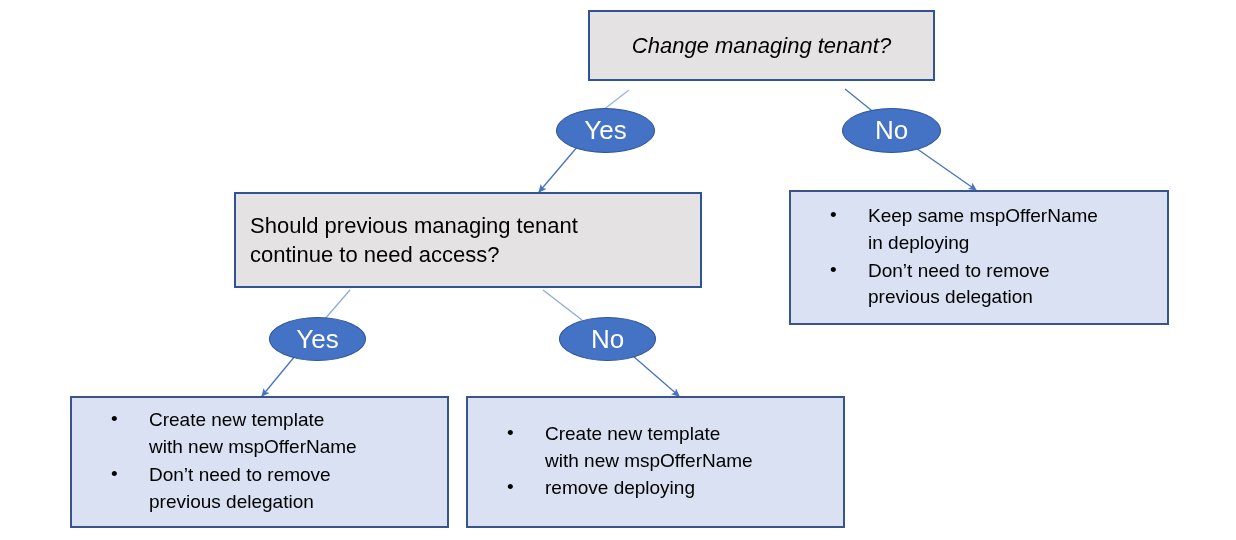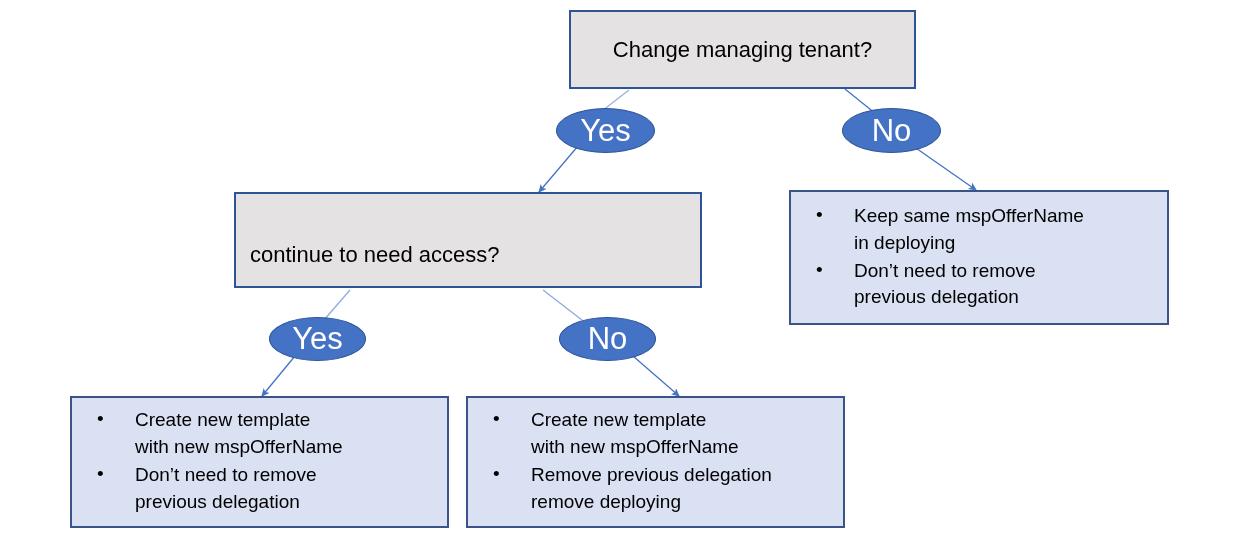--- a/index.html
+++ b/index.html
@@ -54,21 +54,21 @@
     background: #D9E1F2;
     border: 2px solid #3A5488;
     color: #000000;
     font-size: 19px;
     line-height: 1.42;
     display: flex;
     align-items: center;
   }
   .result-box ul {
     list-style: none;
-    margin: 1px;
+    margin: 15px;
     padding: 0 17px 0 16px;
     width: 100%;
   }
   .result-box li {
     position: relative;
     padding-left: 46px;
     margin: 0 0 1px 0;
   }
   .result-box li::before {
     content: "\2022";
@@ -85,21 +85,21 @@
   
   .pill {
     position: absolute;
     background: #4472C4;
     border: 1.6px solid #2F5597;
     border-radius: 50%;
     color: #ffffff;
     display: flex;
     align-items: center;
     justify-content: center;
-    font-size: 31px;
+    font-size: 26px;
     box-sizing: border-box;
   }
 </style>
 </head>
 <body>
 
 <div id="canvas">
 
   <svg class="connectors" viewBox="0 0 1236 540" xmlns="http://www.w3.org/2000/svg">
     <defs>
@@ -118,21 +118,21 @@
 
     <line x1="350" y1="290" x2="324" y2="320" stroke="#4472C4" stroke-width="1.3" opacity="0.6"></line>
 
     <line x1="295" y1="356" x2="262" y2="396" stroke="#4472C4" stroke-width="1.3" marker-end="url(#arrowhead)"></line>
 
     <line x1="543" y1="290" x2="582" y2="320" stroke="#4472C4" stroke-width="1.3" opacity="0.6"></line>
 
     <line x1="633" y1="356" x2="679" y2="396" stroke="#4472C4" stroke-width="1.3" marker-end="url(#arrowhead)"></line>
   </svg>
 
-  <div class="node decision-box center" style="left:569px; top:10px; width:347px; height:79px;">
+  <div class="node decision-box center" style="left:588px; top:10px; width:347px; height:71px;font-style:italic;">
     <span>Change managing tenant?</span>
   </div>
 
   <div class="pill" style="left:556px; top:108px; width:99px; height:45px;">
     <span>Yes</span>
   </div>
 
   <div class="pill" style="left:842px; top:108px; width:99px; height:45px;">
     <span>No</span>
   </div>
@@ -145,21 +145,21 @@
       </li>
       <li>
         <span>Don’t need to remove</span>
         <span class="l2">previous delegation</span>
       </li>
     </ul>
   </div>
 
   <div class="node decision-box left" style="left:234px; top:192px; width:468px; height:96px;">
     <div>
-      <br>
+      <span>Should previous managing tenant</span><br>
       <span>continue to need access?</span>
     </div>
   </div>
 
   <div class="pill" style="left:269px; top:317px; width:97px; height:44px;">
     <span>Yes</span>
   </div>
 
   <div class="pill" style="left:559px; top:317px; width:97px; height:44px;">
     <span>No</span>
@@ -178,19 +178,18 @@
     </ul>
   </div>
 
   <div class="node result-box" style="left:466px; top:396px; width:379px; height:132px;">
     <ul>
       <li>
         <span>Create new template</span>
         <span class="l2">with new mspOfferName</span>
       </li>
       <li>
-        <span>Remove previous delegation</span>
         <span class="l2">remove deploying</span>
       </li>
     </ul>
   </div>
 
 </div>
 
 </body></html>

